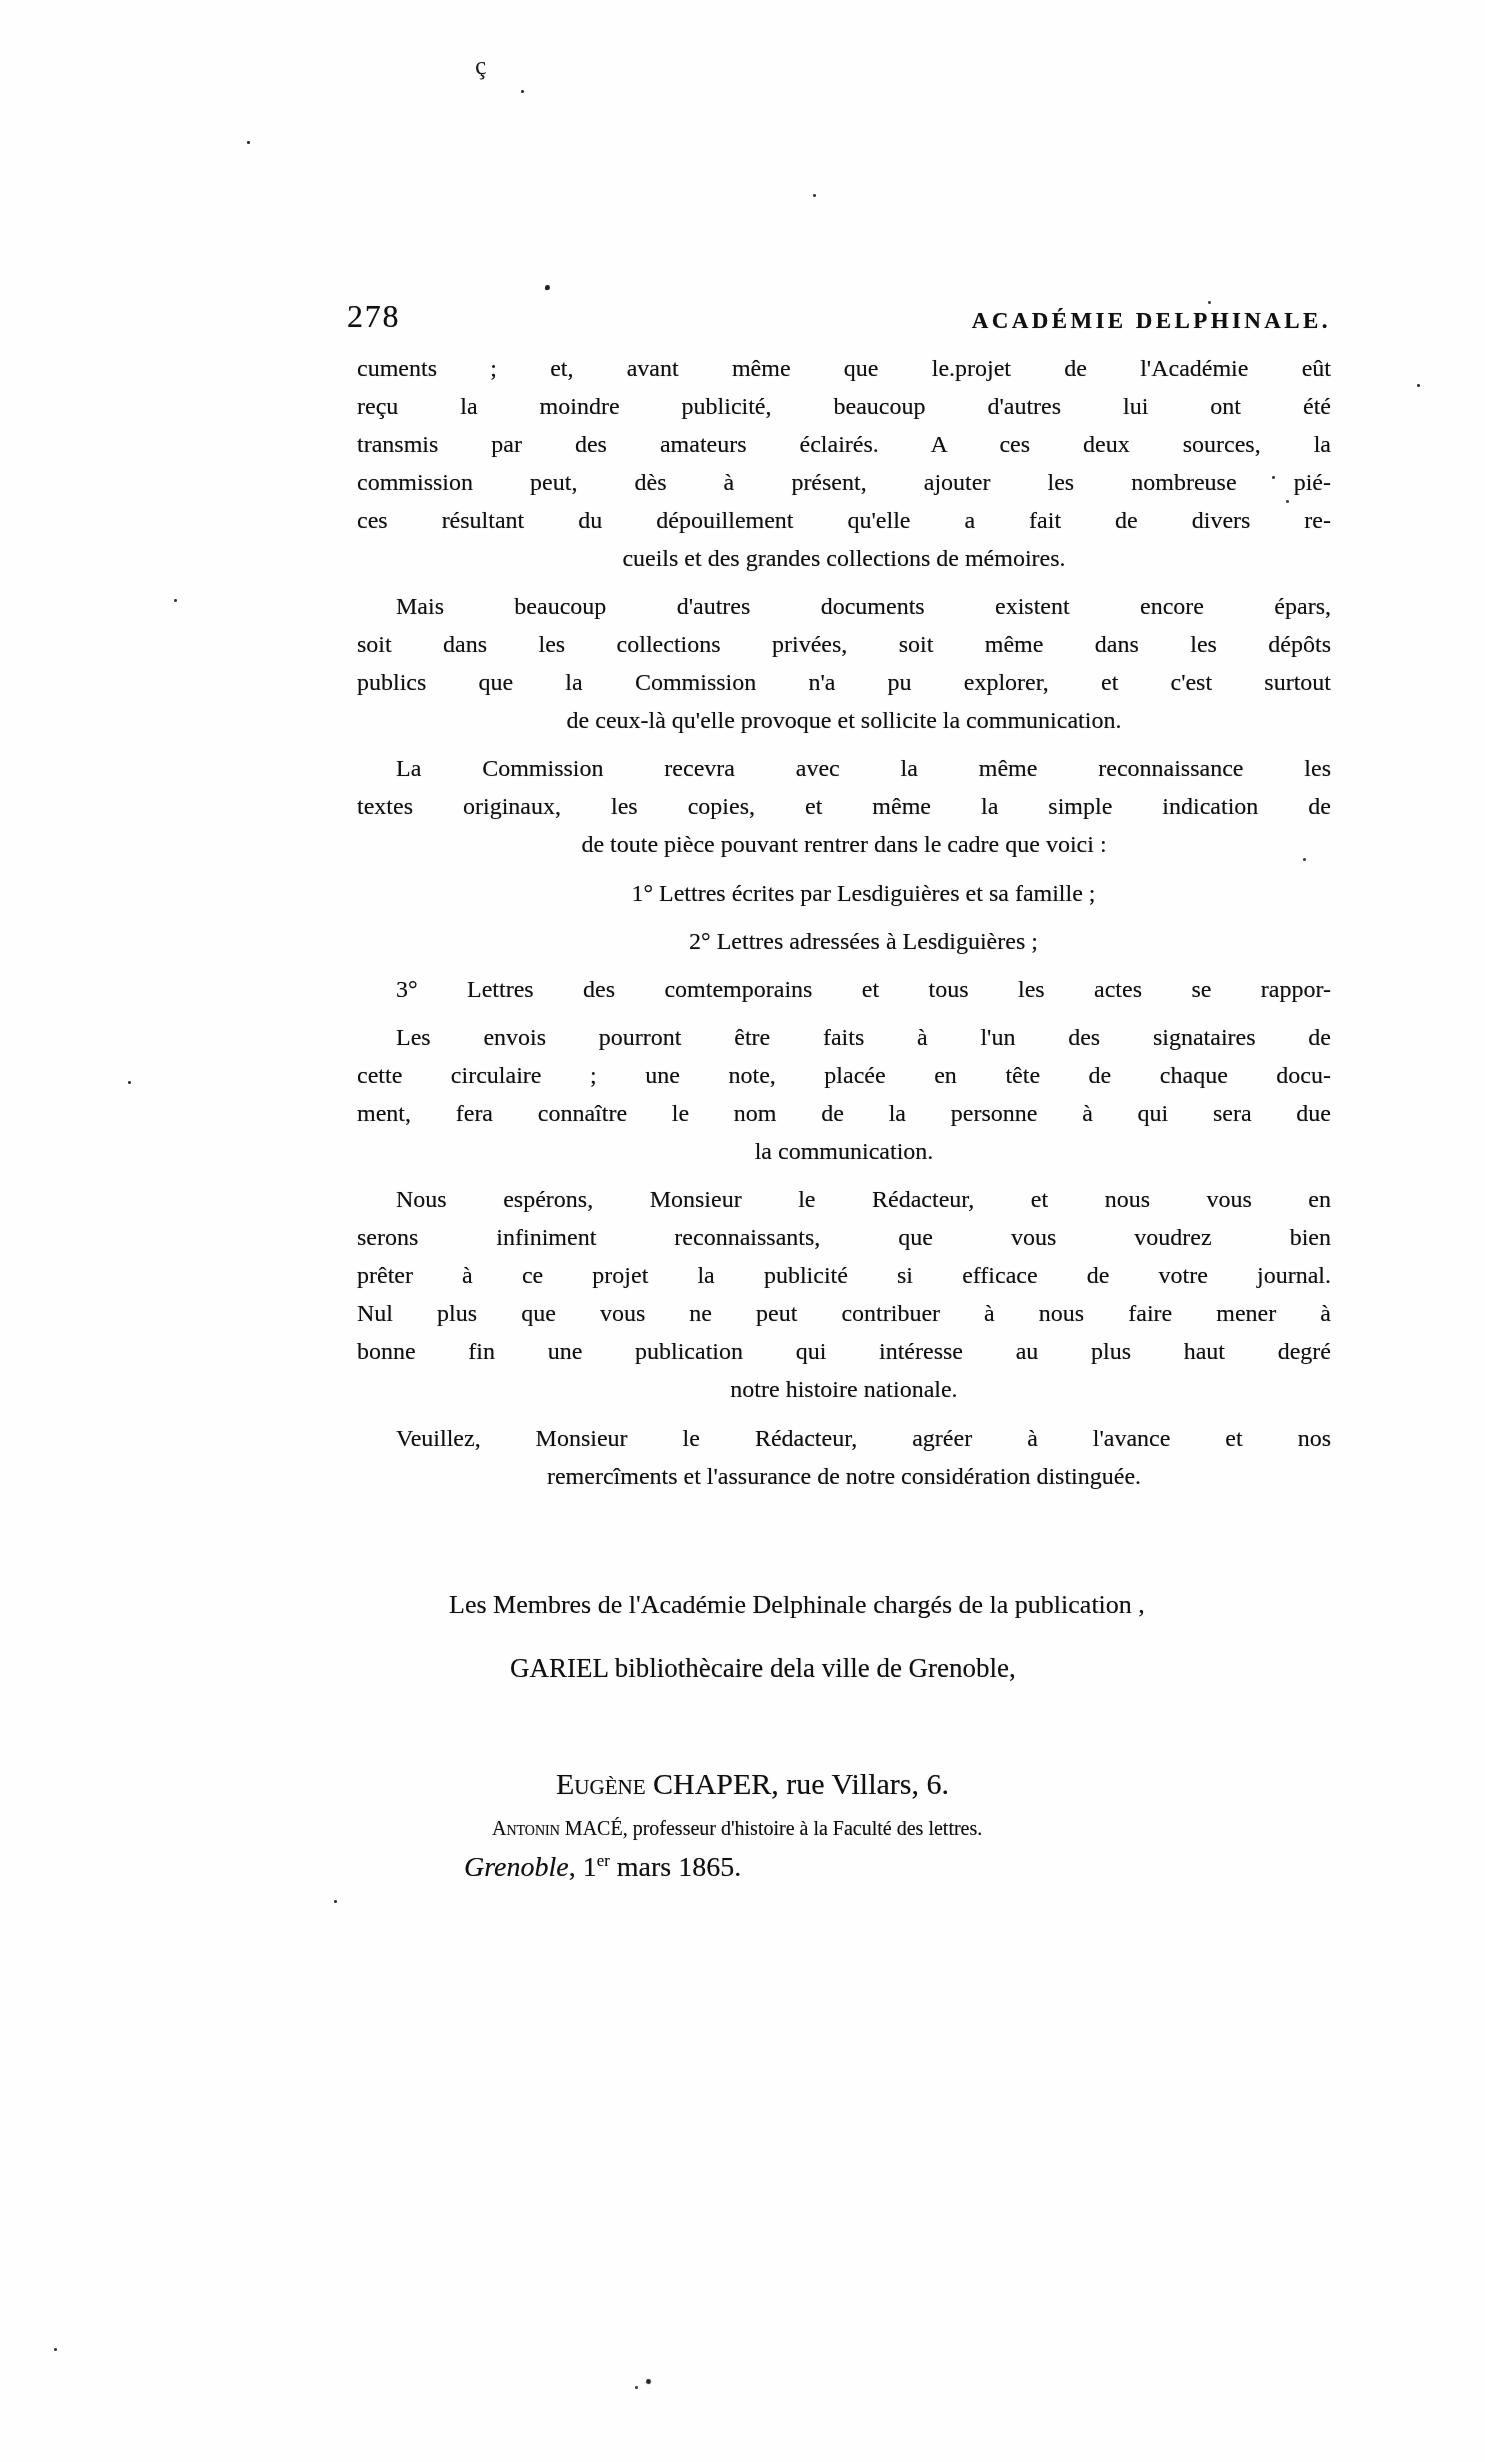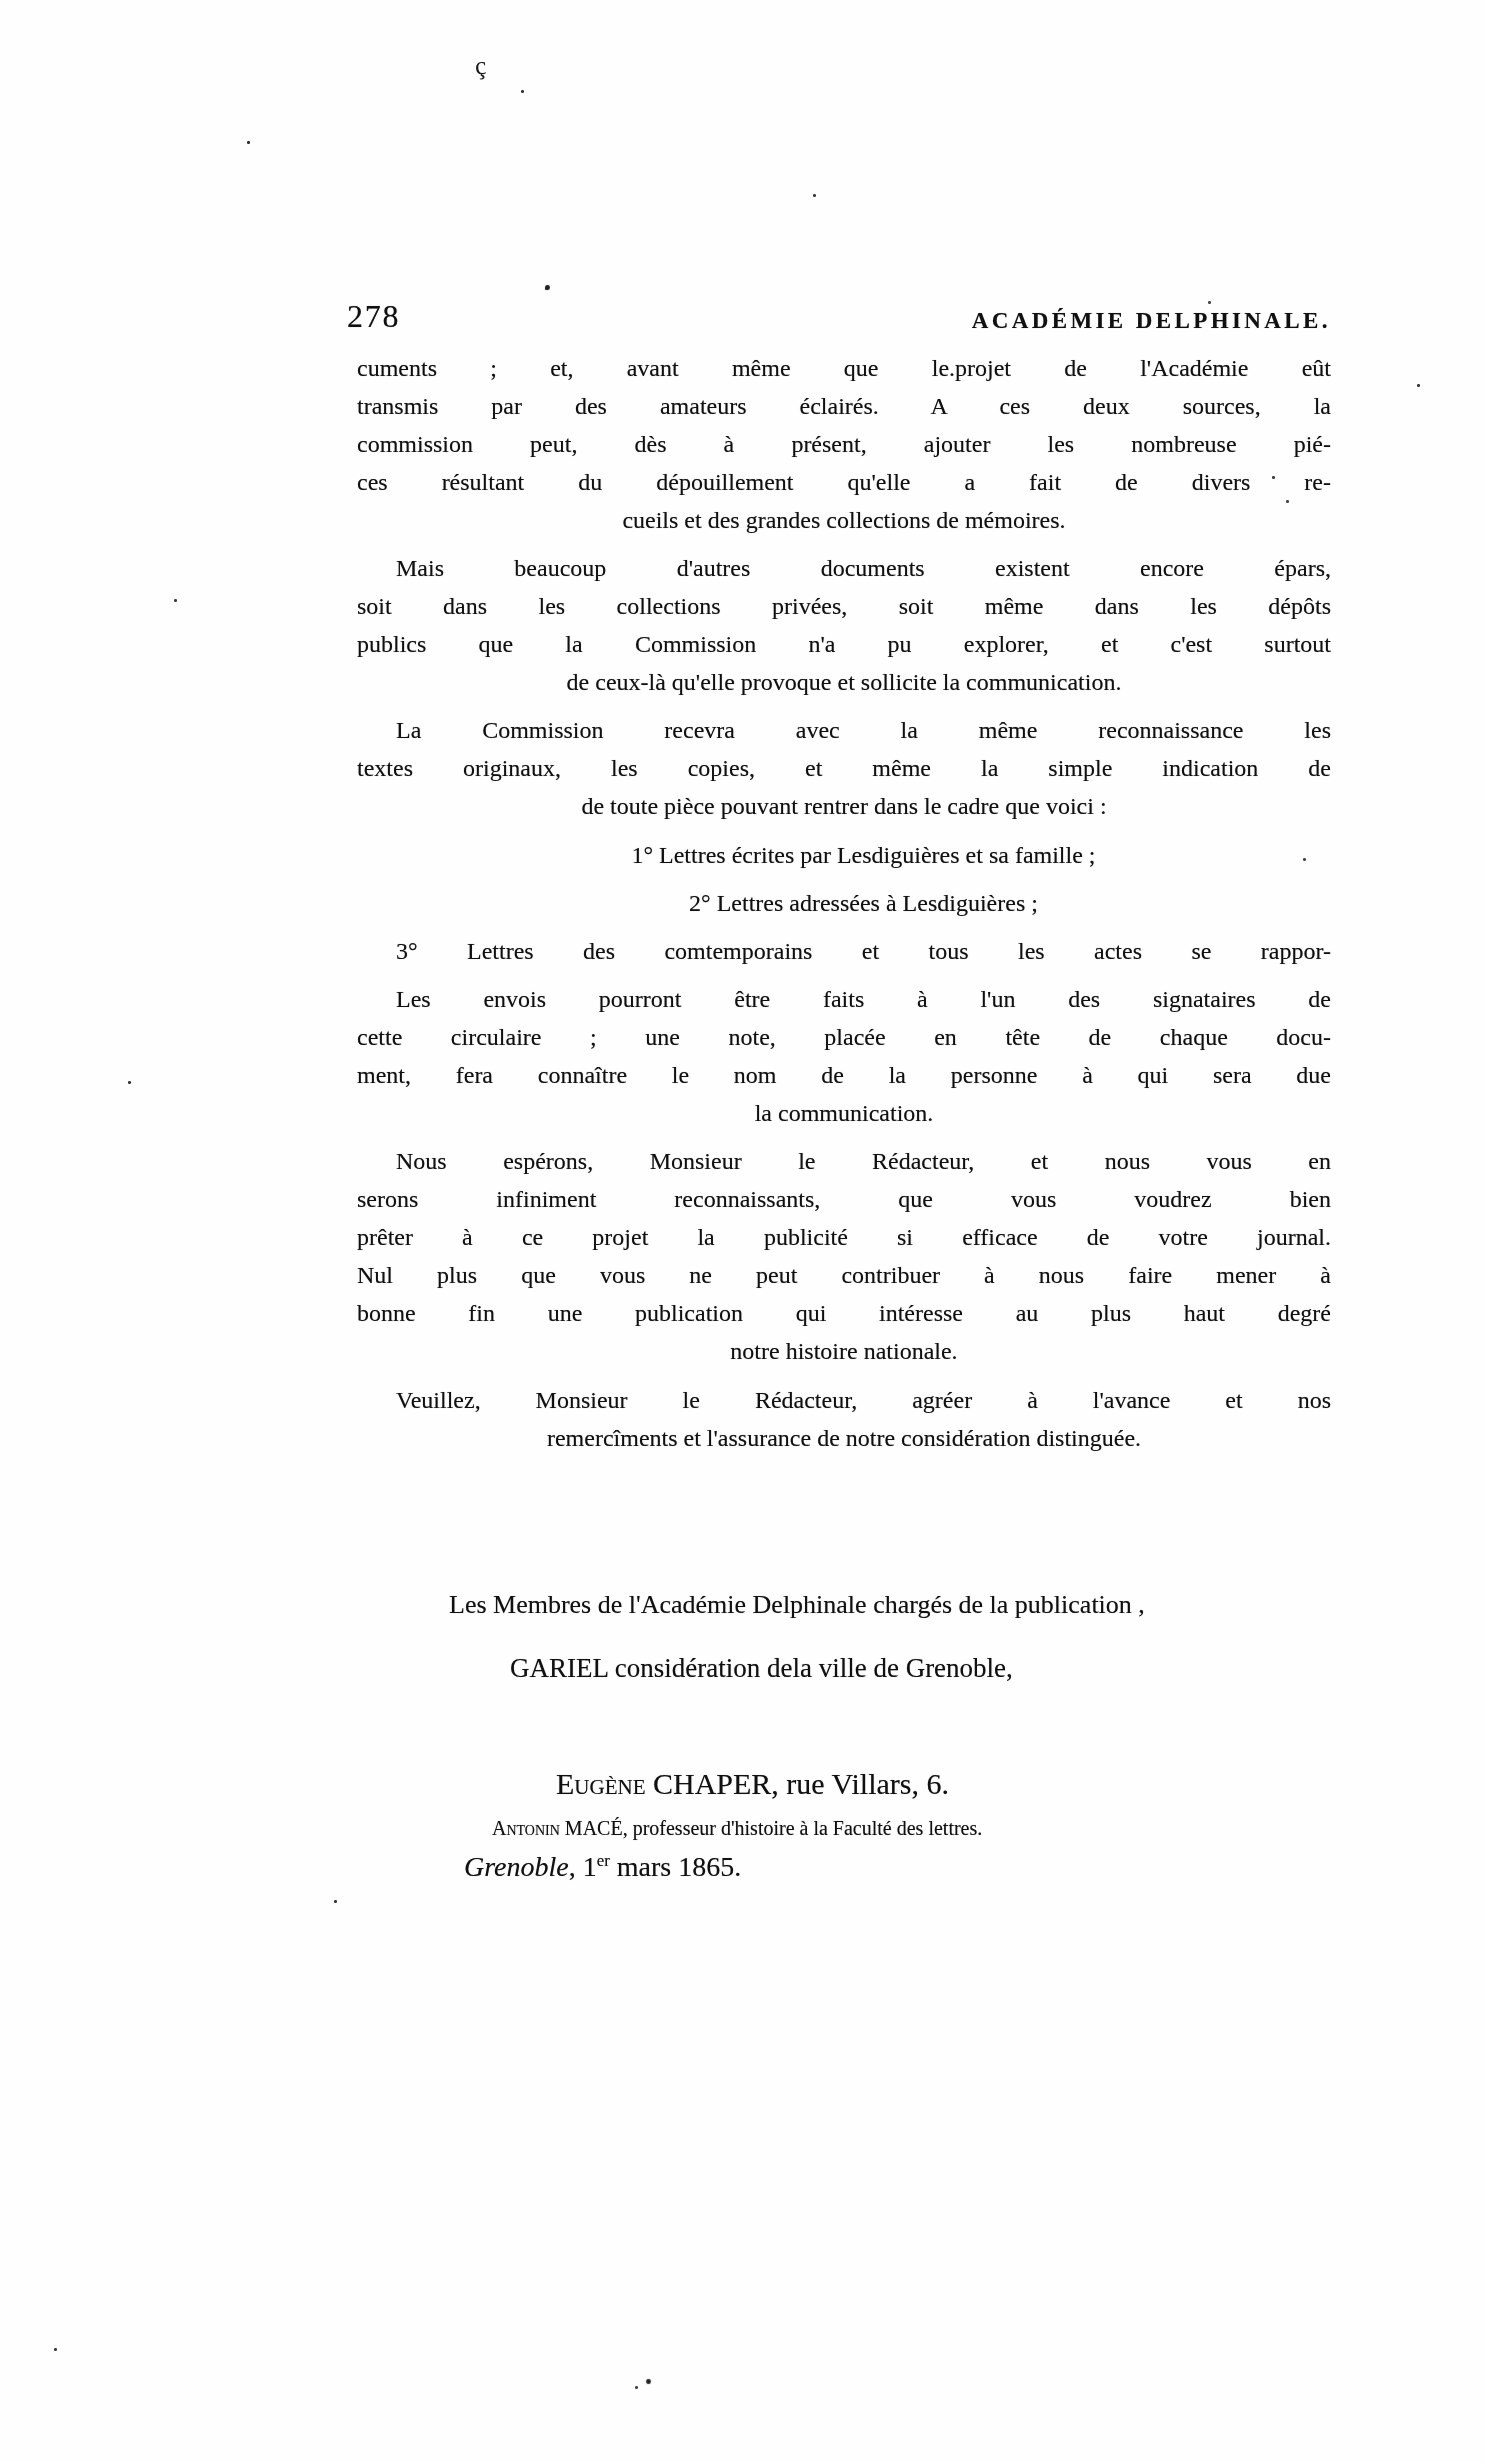--- a/index.html
+++ b/index.html
@@ -97,20 +97,21 @@
 <div class="page">
 
   <span class="stray-mark">ç</span>
 
   <div class="page-number">278</div>
   <div class="running-title">ACADÉMIE DELPHINALE.</div>
 
   <div class="text-block">
       <div class="para">
         <div class="line fill">cuments ; et, avant même que le.projet de l'Académie eût</div>
+        <div class="line fill">reçu la moindre publicité, beaucoup d'autres lui ont été</div>
         <div class="line fill">transmis par des amateurs éclairés. A ces deux sources, la</div>
         <div class="line fill">commission peut, dès à présent, ajouter les nombreuse pié-</div>
         <div class="line fill">ces résultant du dépouillement qu'elle a fait de divers re-</div>
         <div class="line">cueils et des grandes collections de mémoires.</div>
       </div>
       <div class="para">
         <div class="line fill indent">Mais beaucoup d'autres documents existent encore épars,</div>
         <div class="line fill">soit dans les collections privées, soit même dans les dépôts</div>
         <div class="line fill">publics que la Commission n'a pu explorer, et c'est surtout</div>
         <div class="line">de ceux-là qu'elle provoque et sollicite la communication.</div>
@@ -144,21 +145,21 @@
         <div class="line">notre histoire nationale.</div>
       </div>
       <div class="para">
         <div class="line fill indent">Veuillez, Monsieur le Rédacteur, agréer à l'avance et nos</div>
         <div class="line">remercîments et l'assurance de notre considération distinguée.</div>
       </div>
     </div>
 
   <div class="sig-line sig-intro">Les Membres de l'Académie Delphinale chargés de  la publication ,</div>
 
-  <div class="sig-line sig-member0"><span class="smallcaps"></span><span>GARIEL</span><span> considération dela ville de Grenoble,</span></div>
+  <div class="sig-line sig-member0"><span class="smallcaps"></span><span>GARIEL</span><span> bibliothècaire dela ville de Grenoble,</span></div>
 
   <div class="sig-line sig-member1"><span class="smallcaps">Antonin</span><span> MACÉ</span><span>, professeur d'histoire à la Faculté des lettres.</span></div>
 
   <div class="sig-line sig-member2"><span class="smallcaps">Eugène</span><span> CHAPER</span><span>, rue Villars, 6.</span></div>
 
   <div class="sig-line dateline"><span class="place">Grenoble</span><span>, </span><span>1</span><sup>er</sup><span> mars 1865.</span></div>
 
   <div class="noise"></div>
 
 </div>

